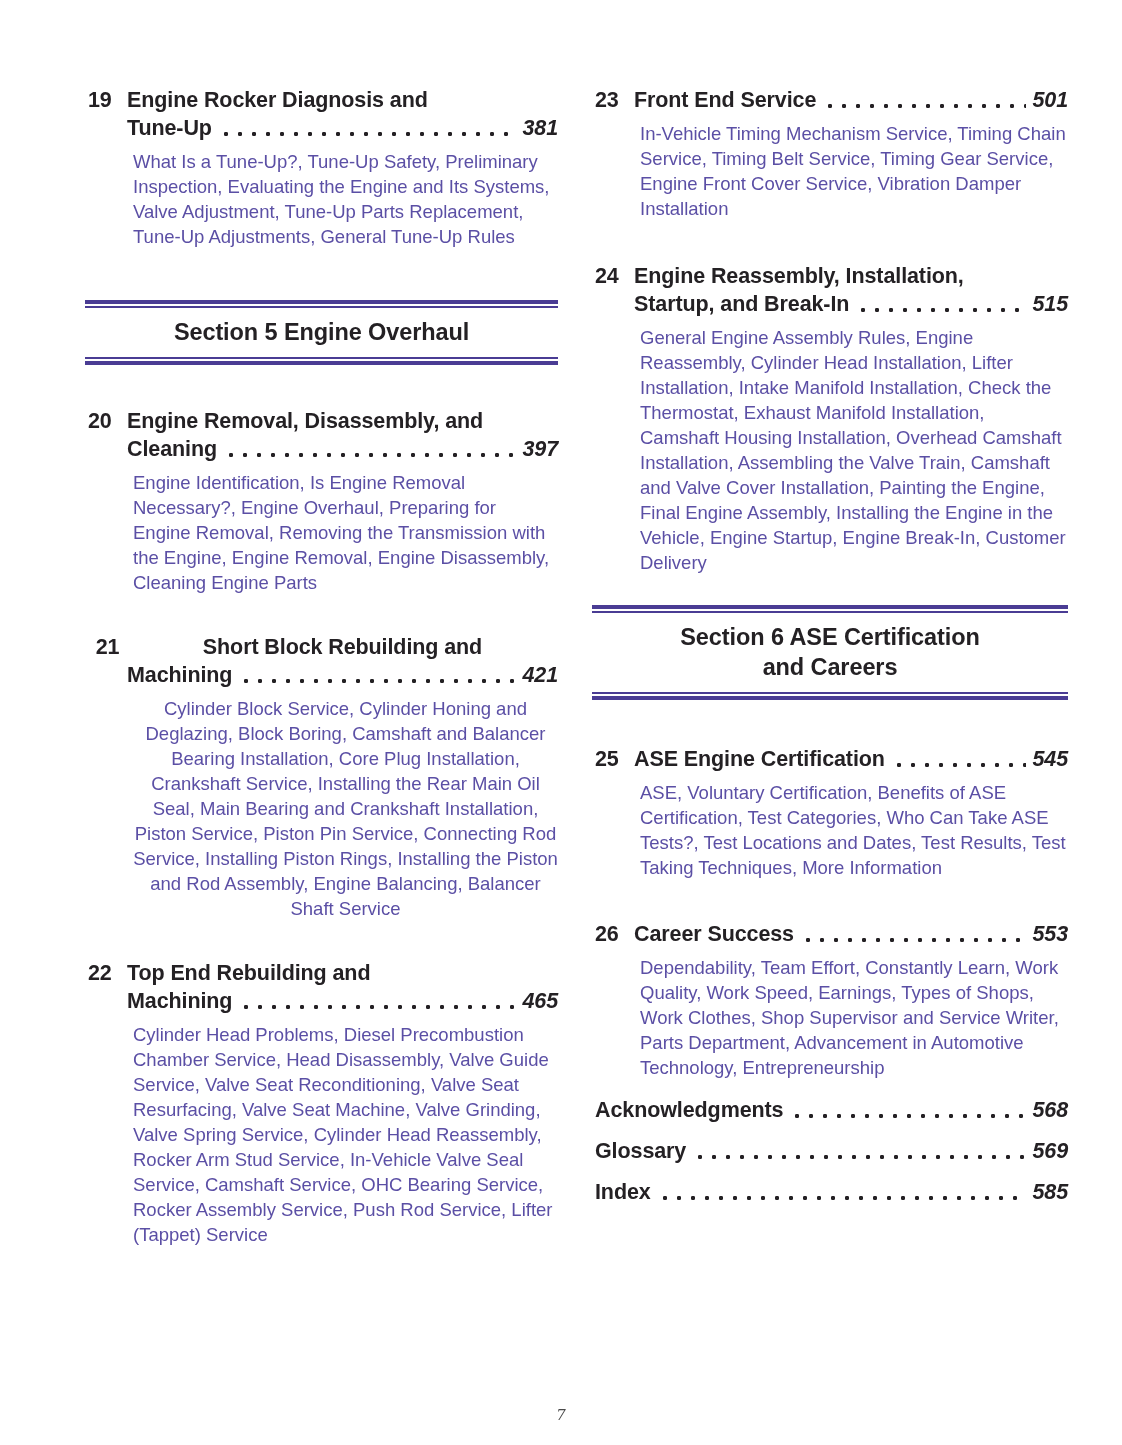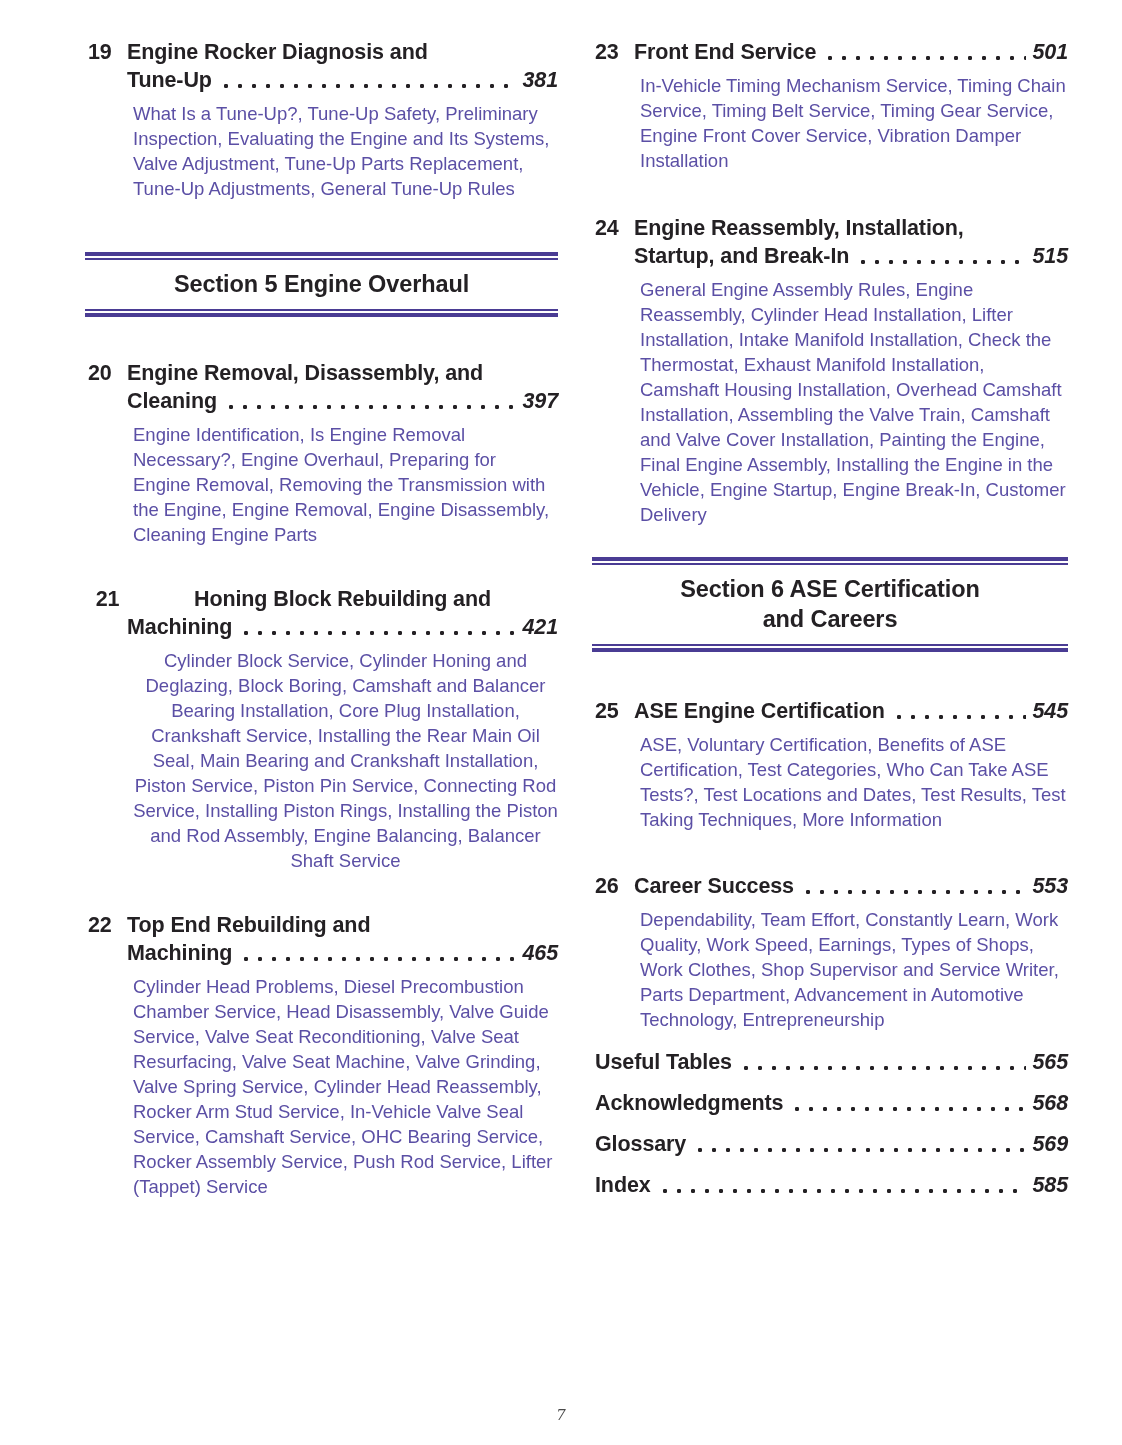--- a/index.html
+++ b/index.html
@@ -15,20 +15,21 @@
     height:1445px;
     background:#ffffff;
     font-family:"Liberation Sans", sans-serif;
     color:var(--ink);
     overflow:hidden;
   }
   .content{
     display:flex;
     gap:37px;
     padding:38px 54px 0 88px;
+    margin-top:48px;
   }
   .col-left{width:470px;flex:none;}
   .col-right{width:473px;flex:none;}
 
   
   .chapter .head{display:flex;font-weight:bold;font-size:21.5px;line-height:28px;letter-spacing:-0.1px;}
   .chapter .num{flex:none;width:39px;}
   .chapter .title{flex:1 1 auto;min-width:0;}
   .trow{display:flex;}
   .trow .ttext{white-space:nowrap;}
@@ -138,21 +139,21 @@
             </div>
           </div>
         </div>
         <p class="topics">Engine Identification, Is Engine Removal Necessary?, Engine Overhaul, Preparing for Engine Removal, Removing the Transmission with the Engine, Engine Removal, Engine Disassembly, Cleaning Engine Parts</p>
       </article>
 
       <article class="chapter mb-ch21">
         <div class="head">
           <span class="num">21</span>
           <div class="title">
-            <div>Honing Block Rebuilding and</div>
+            <div>Short Block Rebuilding and</div>
             <div class="trow">
               <span class="ttext">Machining</span>
               <span class="dots"></span>
               <span class="pg">421</span>
             </div>
           </div>
         </div>
         <p class="topics">Cylinder Block Service, Cylinder Honing and Deglazing, Block Boring, Camshaft and Balancer Bearing Installation, Core Plug Installation, Crankshaft Service, Installing the Rear Main Oil Seal, Main Bearing and Crankshaft Installation, Piston Service, Piston Pin Service, Connecting Rod Service, Installing Piston Rings, Installing the Piston and Rod Assembly, Engine Balancing, Balancer Shaft Service</p>
       </article>
 
@@ -241,25 +242,20 @@
               <span class="ttext">Career Success</span>
               <span class="dots"></span>
               <span class="pg">553</span>
             </div>
           </div>
         </div>
         <p class="topics">Dependability, Team Effort, Constantly Learn, Work Quality, Work Speed, Earnings, Types of Shops, Work Clothes, Shop Supervisor and Service Writer, Parts Department, Advancement in Automotive Technology, Entrepreneurship</p>
       </article>
 
       <div class="bm-row">
-        <span class="ttext">Useful Tables</span>
-        <span class="dots"></span>
-        <span class="pg">565</span>
-      </div>
-      <div class="bm-row">
         <span class="ttext">Acknowledgments</span>
         <span class="dots"></span>
         <span class="pg">568</span>
       </div>
       <div class="bm-row">
         <span class="ttext">Glossary</span>
         <span class="dots"></span>
         <span class="pg">569</span>
       </div>
       <div class="bm-row">

